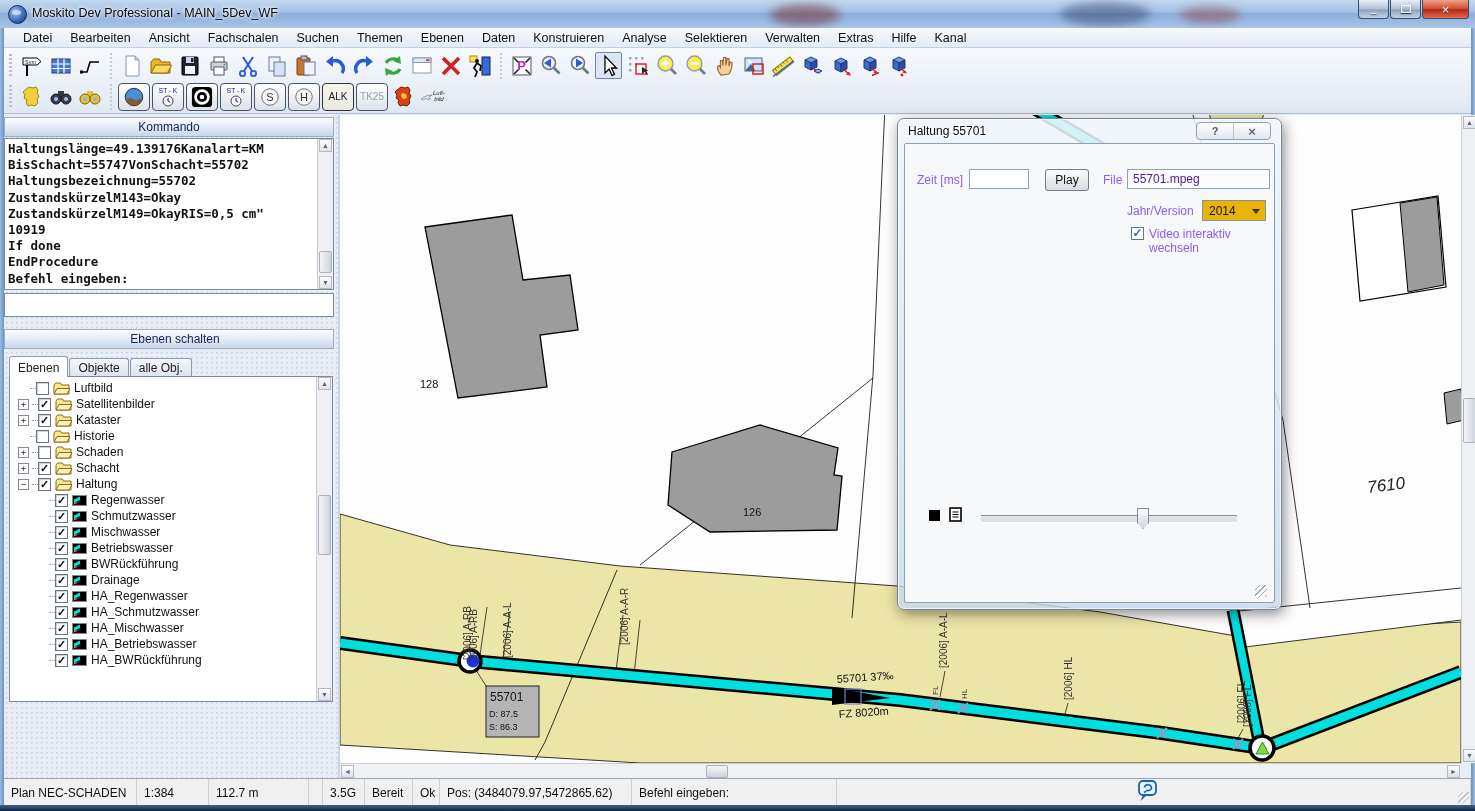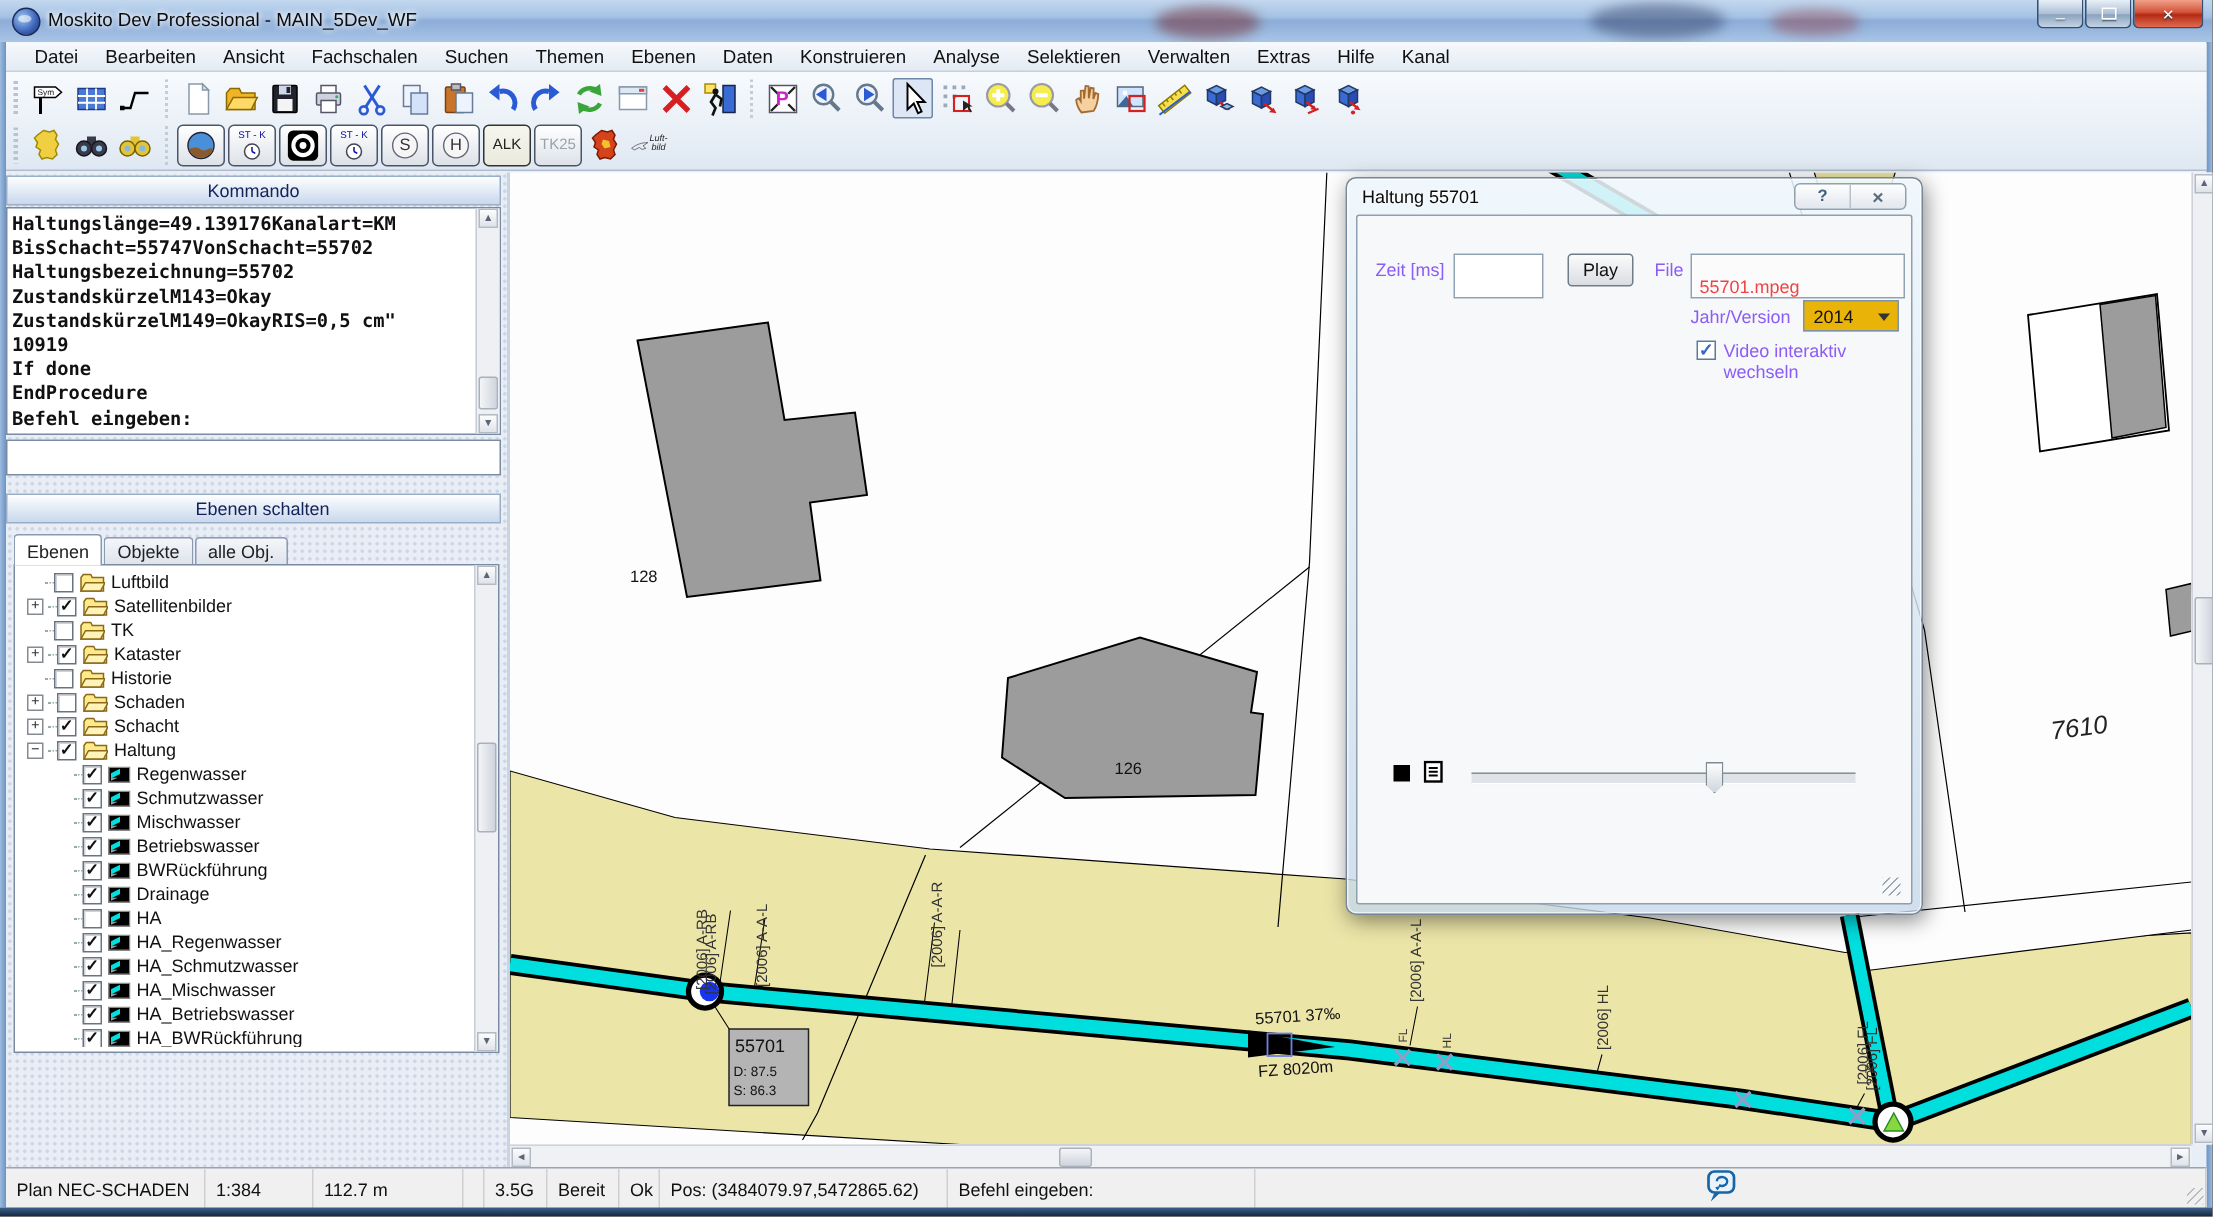--- a/index.html
+++ b/index.html
@@ -118,21 +118,21 @@
   .dlg-title{position:absolute;left:10px;top:5px;font-size:12px;color:#0a0a0a;text-shadow:0 0 3px #fff,0 0 3px #fff;}
   .dlg-btns{position:absolute;right:10px;top:3px;display:flex;border:1px solid #93a0ae;border-radius:4px;
     overflow:hidden;background:linear-gradient(#fefefe,#e1e7ee);}
   .dlg-b{width:36px;height:16px;display:flex;align-items:center;justify-content:center;
     font-size:11px;font-weight:bold;color:#44617f;border-right:1px solid #b9c2cc;}
   .dlg-b:last-child{border-right:none;font-size:13px;color:#5a6a7a;}
   .dlg-inner{position:absolute;left:6px;top:24px;width:371px;height:460px;background:#f7f8f9;
     border:1px solid #8ea0b0;border-radius:2px;box-sizing:border-box;}
   .lbl{position:absolute;font-size:12px;color:#8b5cf6;}
   .field{position:absolute;background:#fff;border:1px solid #8fa2b4;box-sizing:border-box;
-    font-size:12px;padding:14px 5px;color:#ef4444;}
+    font-size:12px;padding:2px 5px;color:#4c1d95;}
   .btn3d{position:absolute;border:1px solid #707c88;border-radius:3px;
     background:linear-gradient(#fbfbfb,#d9dde2);font-size:12px;display:flex;align-items:center;justify-content:center;}
   .combo{position:absolute;background:#eab308;border:1px solid #7d93a8;box-sizing:border-box;font-size:12px;
     display:flex;align-items:center;padding-left:6px;}
   .combo .car{position:absolute;right:5px;top:8px;width:0;height:0;border-left:4px solid transparent;
     border-right:4px solid transparent;border-top:5px solid #333;}
   .dcb{position:absolute;width:13px;height:13px;background:#fff;border:1px solid #5a7a9a;box-sizing:border-box;
     color:#3a66c8;font-size:12px;line-height:11px;font-weight:bold;text-align:center;}
   .video{position:absolute;left:19px;top:120px;width:317px;height:240px;overflow:hidden;
     background:
@@ -579,89 +579,77 @@
             <span class="cb">✓</span>
             <span class="ticon">
               <svg width="17" height="13" viewBox="0 0 17 13">
                 <path d="M1 12 V3 l1.5-2 h5 l1 2 H16 v9 z" fill="#ffe98a" stroke="#8a6a1a"></path>
                 <path d="M1 12 L4 6.5 h13 L14 12 z" fill="#fff3b8" stroke="#8a6a1a"></path>
               </svg>
             </span>
             <span class="tlabel">Satellitenbilder</span>
           </div>
           <div class="trow lvl0">
-            <span class="exp none"></span>
-            <span class="stub"></span>
-            <span class="cb"></span>
+            <span class="exp">+</span>
+            <span class="stub"></span>
+            <span class="cb">✓</span>
             <span class="ticon">
               <svg width="17" height="13" viewBox="0 0 17 13">
                 <path d="M1 12 V3 l1.5-2 h5 l1 2 H16 v9 z" fill="#ffe98a" stroke="#8a6a1a"></path>
                 <path d="M1 12 L4 6.5 h13 L14 12 z" fill="#fff3b8" stroke="#8a6a1a"></path>
               </svg>
             </span>
-            <span class="tlabel">TK</span>
+            <span class="tlabel">Kataster</span>
           </div>
           <div class="trow lvl0">
-            <span class="exp">+</span>
-            <span class="stub"></span>
-            <span class="cb">✓</span>
+            <span class="exp none"></span>
+            <span class="stub"></span>
+            <span class="cb"></span>
             <span class="ticon">
               <svg width="17" height="13" viewBox="0 0 17 13">
                 <path d="M1 12 V3 l1.5-2 h5 l1 2 H16 v9 z" fill="#ffe98a" stroke="#8a6a1a"></path>
                 <path d="M1 12 L4 6.5 h13 L14 12 z" fill="#fff3b8" stroke="#8a6a1a"></path>
               </svg>
             </span>
-            <span class="tlabel">Kataster</span>
+            <span class="tlabel">Historie</span>
           </div>
           <div class="trow lvl0">
-            <span class="exp none"></span>
+            <span class="exp">+</span>
             <span class="stub"></span>
             <span class="cb"></span>
             <span class="ticon">
               <svg width="17" height="13" viewBox="0 0 17 13">
                 <path d="M1 12 V3 l1.5-2 h5 l1 2 H16 v9 z" fill="#ffe98a" stroke="#8a6a1a"></path>
                 <path d="M1 12 L4 6.5 h13 L14 12 z" fill="#fff3b8" stroke="#8a6a1a"></path>
               </svg>
             </span>
-            <span class="tlabel">Historie</span>
+            <span class="tlabel">Schaden</span>
           </div>
           <div class="trow lvl0">
             <span class="exp">+</span>
             <span class="stub"></span>
-            <span class="cb"></span>
+            <span class="cb">✓</span>
             <span class="ticon">
               <svg width="17" height="13" viewBox="0 0 17 13">
                 <path d="M1 12 V3 l1.5-2 h5 l1 2 H16 v9 z" fill="#ffe98a" stroke="#8a6a1a"></path>
                 <path d="M1 12 L4 6.5 h13 L14 12 z" fill="#fff3b8" stroke="#8a6a1a"></path>
               </svg>
             </span>
-            <span class="tlabel">Schaden</span>
+            <span class="tlabel">Schacht</span>
           </div>
           <div class="trow lvl0">
-            <span class="exp">+</span>
+            <span class="exp">−</span>
             <span class="stub"></span>
             <span class="cb">✓</span>
             <span class="ticon">
               <svg width="17" height="13" viewBox="0 0 17 13">
                 <path d="M1 12 V3 l1.5-2 h5 l1 2 H16 v9 z" fill="#ffe98a" stroke="#8a6a1a"></path>
                 <path d="M1 12 L4 6.5 h13 L14 12 z" fill="#fff3b8" stroke="#8a6a1a"></path>
               </svg>
             </span>
-            <span class="tlabel">Schacht</span>
-          </div>
-          <div class="trow lvl0">
-            <span class="exp">−</span>
-            <span class="stub"></span>
-            <span class="cb">✓</span>
-            <span class="ticon">
-              <svg width="17" height="13" viewBox="0 0 17 13">
-                <path d="M1 12 V3 l1.5-2 h5 l1 2 H16 v9 z" fill="#ffe98a" stroke="#8a6a1a"></path>
-                <path d="M1 12 L4 6.5 h13 L14 12 z" fill="#fff3b8" stroke="#8a6a1a"></path>
-              </svg>
-            </span>
             <span class="tlabel">Haltung</span>
           </div>
           <div class="trow lvl1">
             <span class="stub"></span>
             <span class="cb">✓</span>
             <span class="ticon">
               <svg width="15" height="11" viewBox="0 0 15 11">
                 <rect x="0.5" y="0.5" width="14" height="10" fill="#000" stroke="#888"></rect>
                 <polygon points="2,8 2,4.5 8,1.5 8,5" fill="#00e0e0"></polygon>
                 <polygon points="2,9.5 6.5,7.5 2,7.5" fill="#9a9a9a"></polygon>
@@ -721,32 +709,20 @@
             <span class="stub"></span>
             <span class="cb">✓</span>
             <span class="ticon">
               <svg width="15" height="11" viewBox="0 0 15 11">
                 <rect x="0.5" y="0.5" width="14" height="10" fill="#000" stroke="#888"></rect>
                 <polygon points="2,8 2,4.5 8,1.5 8,5" fill="#00e0e0"></polygon>
                 <polygon points="2,9.5 6.5,7.5 2,7.5" fill="#9a9a9a"></polygon>
               </svg>
             </span>
             <span class="tlabel">Drainage</span>
-          </div>
-          <div class="trow lvl1">
-            <span class="stub"></span>
-            <span class="cb"></span>
-            <span class="ticon">
-              <svg width="15" height="11" viewBox="0 0 15 11">
-                <rect x="0.5" y="0.5" width="14" height="10" fill="#000" stroke="#888"></rect>
-                <polygon points="2,8 2,4.5 8,1.5 8,5" fill="#00e0e0"></polygon>
-                <polygon points="2,9.5 6.5,7.5 2,7.5" fill="#9a9a9a"></polygon>
-              </svg>
-            </span>
-            <span class="tlabel">HA</span>
           </div>
           <div class="trow lvl1">
             <span class="stub"></span>
             <span class="cb">✓</span>
             <span class="ticon">
               <svg width="15" height="11" viewBox="0 0 15 11">
                 <rect x="0.5" y="0.5" width="14" height="10" fill="#000" stroke="#888"></rect>
                 <polygon points="2,8 2,4.5 8,1.5 8,5" fill="#00e0e0"></polygon>
                 <polygon points="2,9.5 6.5,7.5 2,7.5" fill="#9a9a9a"></polygon>
               </svg>

